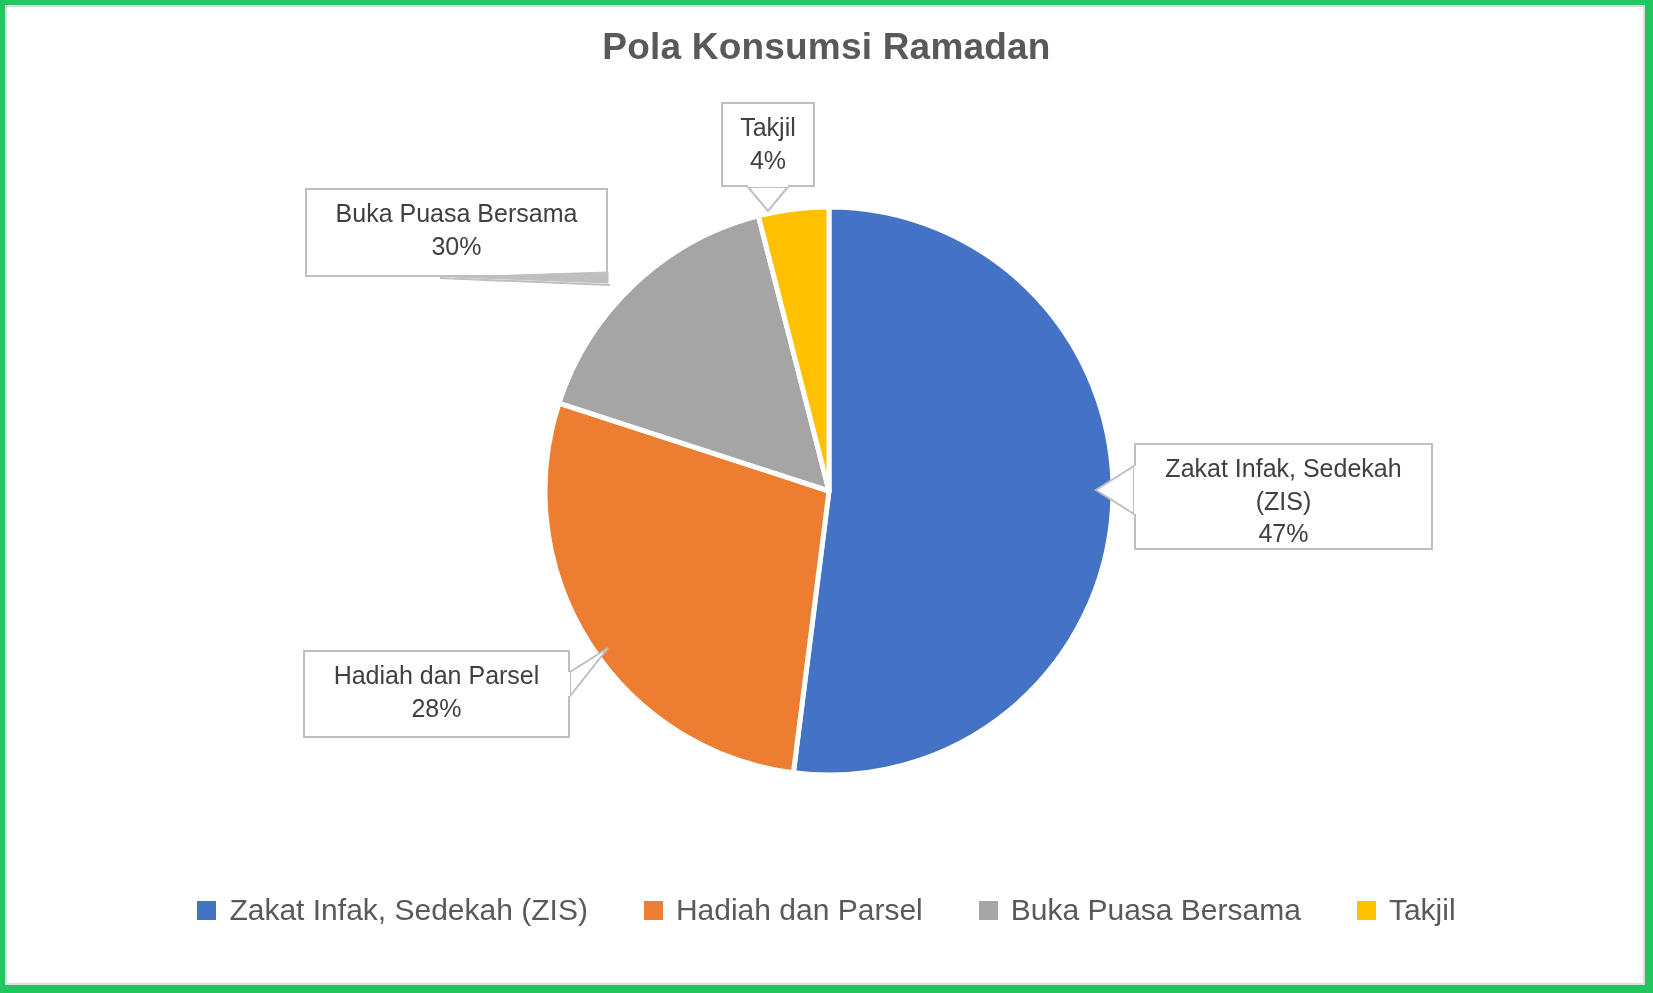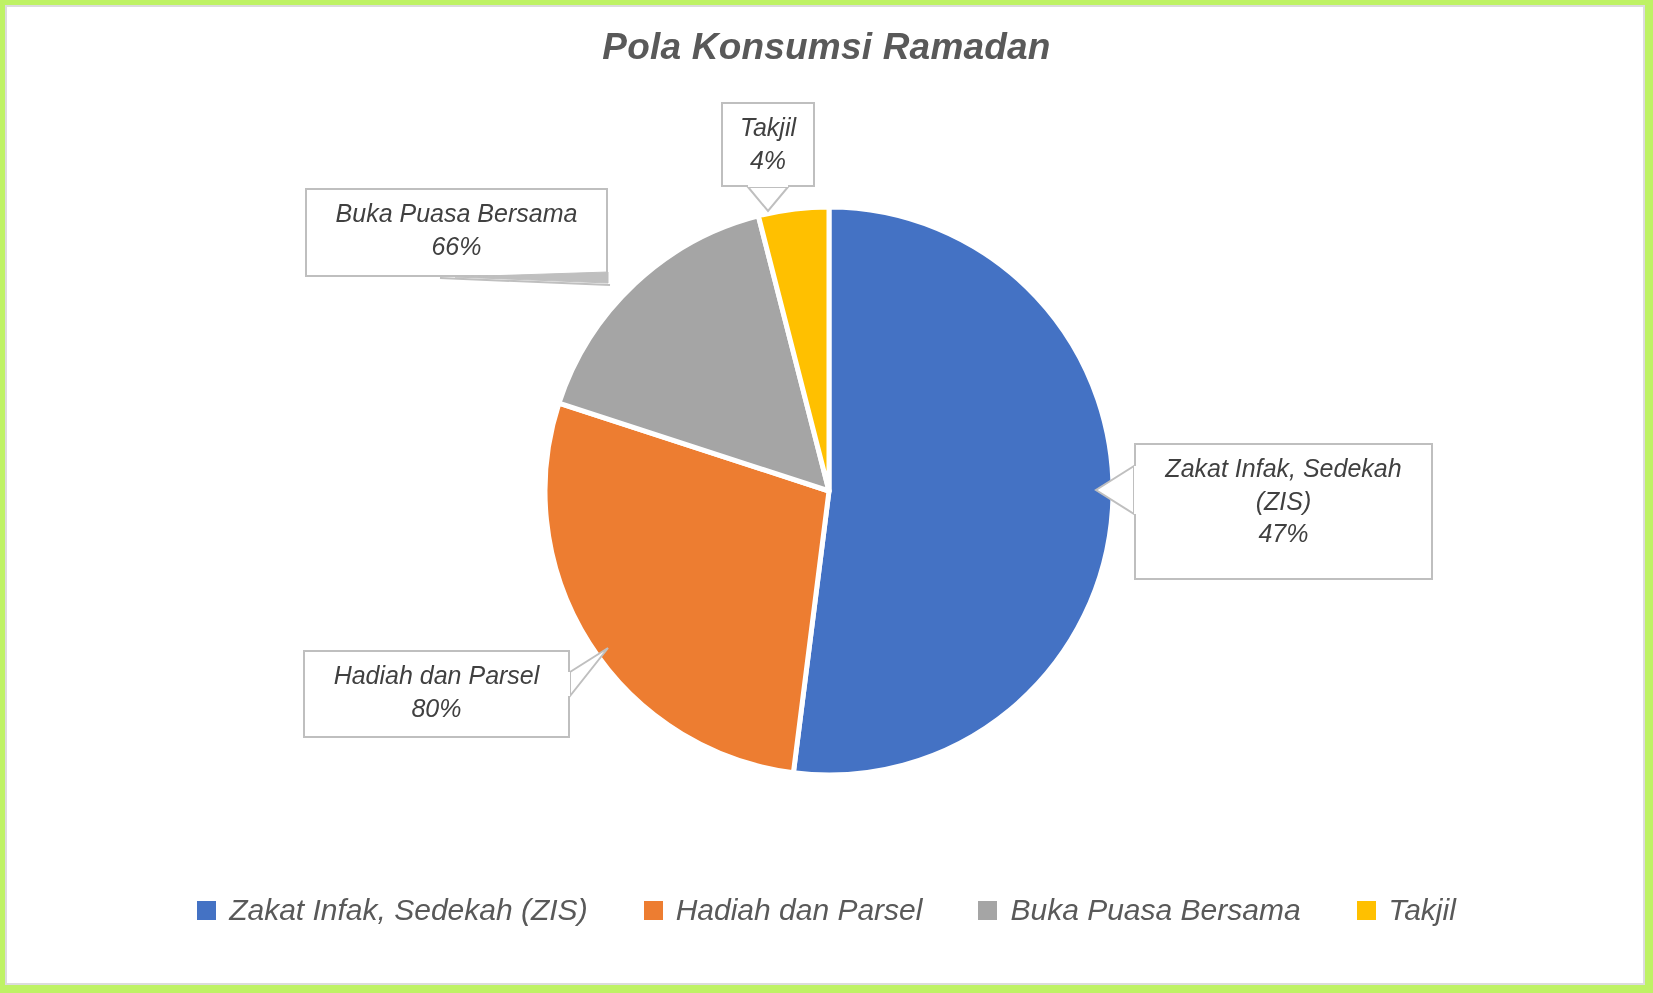--- a/index.html
+++ b/index.html
@@ -7,23 +7,22 @@
     padding: 0;
     background: #ffffff;
   }
   body {
     font-family: "Liberation Sans", sans-serif;
   }
   #chart-root {
     position: relative;
     width: 1653px;
     height: 993px;
-    background: #bef264;
+    background: #22c55e;
     overflow: hidden;
-    font-style: italic;
   }
   .chart-frame {
     position: absolute;
     left: 5px;
     top: 5px;
     width: 1640px;
     height: 980px;
     border: 2px solid #dcdcdc;
     box-sizing: border-box;
     background: #ffffff;
@@ -64,21 +63,21 @@
     padding: 7px 10px 8px 10px;
     z-index: 5;
   }
   .callout .lbl-name { display: block; white-space: pre-line; }
   .callout .lbl-pct  { display: block; }
 
   #callout-zis {
     left: 1134px;
     top: 443px;
     width: 299px;
-    height: 137px;
+    height: 107px;
     text-align: center;
   }
   #callout-bpb {
     left: 305px;
     top: 188px;
     width: 303px;
     height: 89px;
   }
   #callout-takjil {
     left: 721px;
@@ -165,31 +164,31 @@
   </svg>
 
   <div class="callout" id="callout-zis">
     <span class="lbl-name">Zakat Infak, Sedekah
 (ZIS)</span>
     <span class="lbl-pct">47%</span>
   </div>
 
   <div class="callout" id="callout-bpb">
     <span class="lbl-name">Buka Puasa Bersama</span>
-    <span class="lbl-pct">66%</span>
+    <span class="lbl-pct">30%</span>
   </div>
 
   <div class="callout" id="callout-takjil">
     <span class="lbl-name">Takjil</span>
     <span class="lbl-pct">4%</span>
   </div>
 
   <div class="callout" id="callout-hadiah">
     <span class="lbl-name">Hadiah dan Parsel</span>
-    <span class="lbl-pct">80%</span>
+    <span class="lbl-pct">28%</span>
   </div>
 
   <div class="legend" id="legend">
       <div class="legend-item">
         <span class="legend-swatch" style="background: rgb(68, 114, 196);"></span>
         <span class="legend-label">Zakat Infak, Sedekah (ZIS)</span>
       </div>
       <div class="legend-item">
         <span class="legend-swatch" style="background: rgb(237, 125, 49);"></span>
         <span class="legend-label">Hadiah dan Parsel</span>

